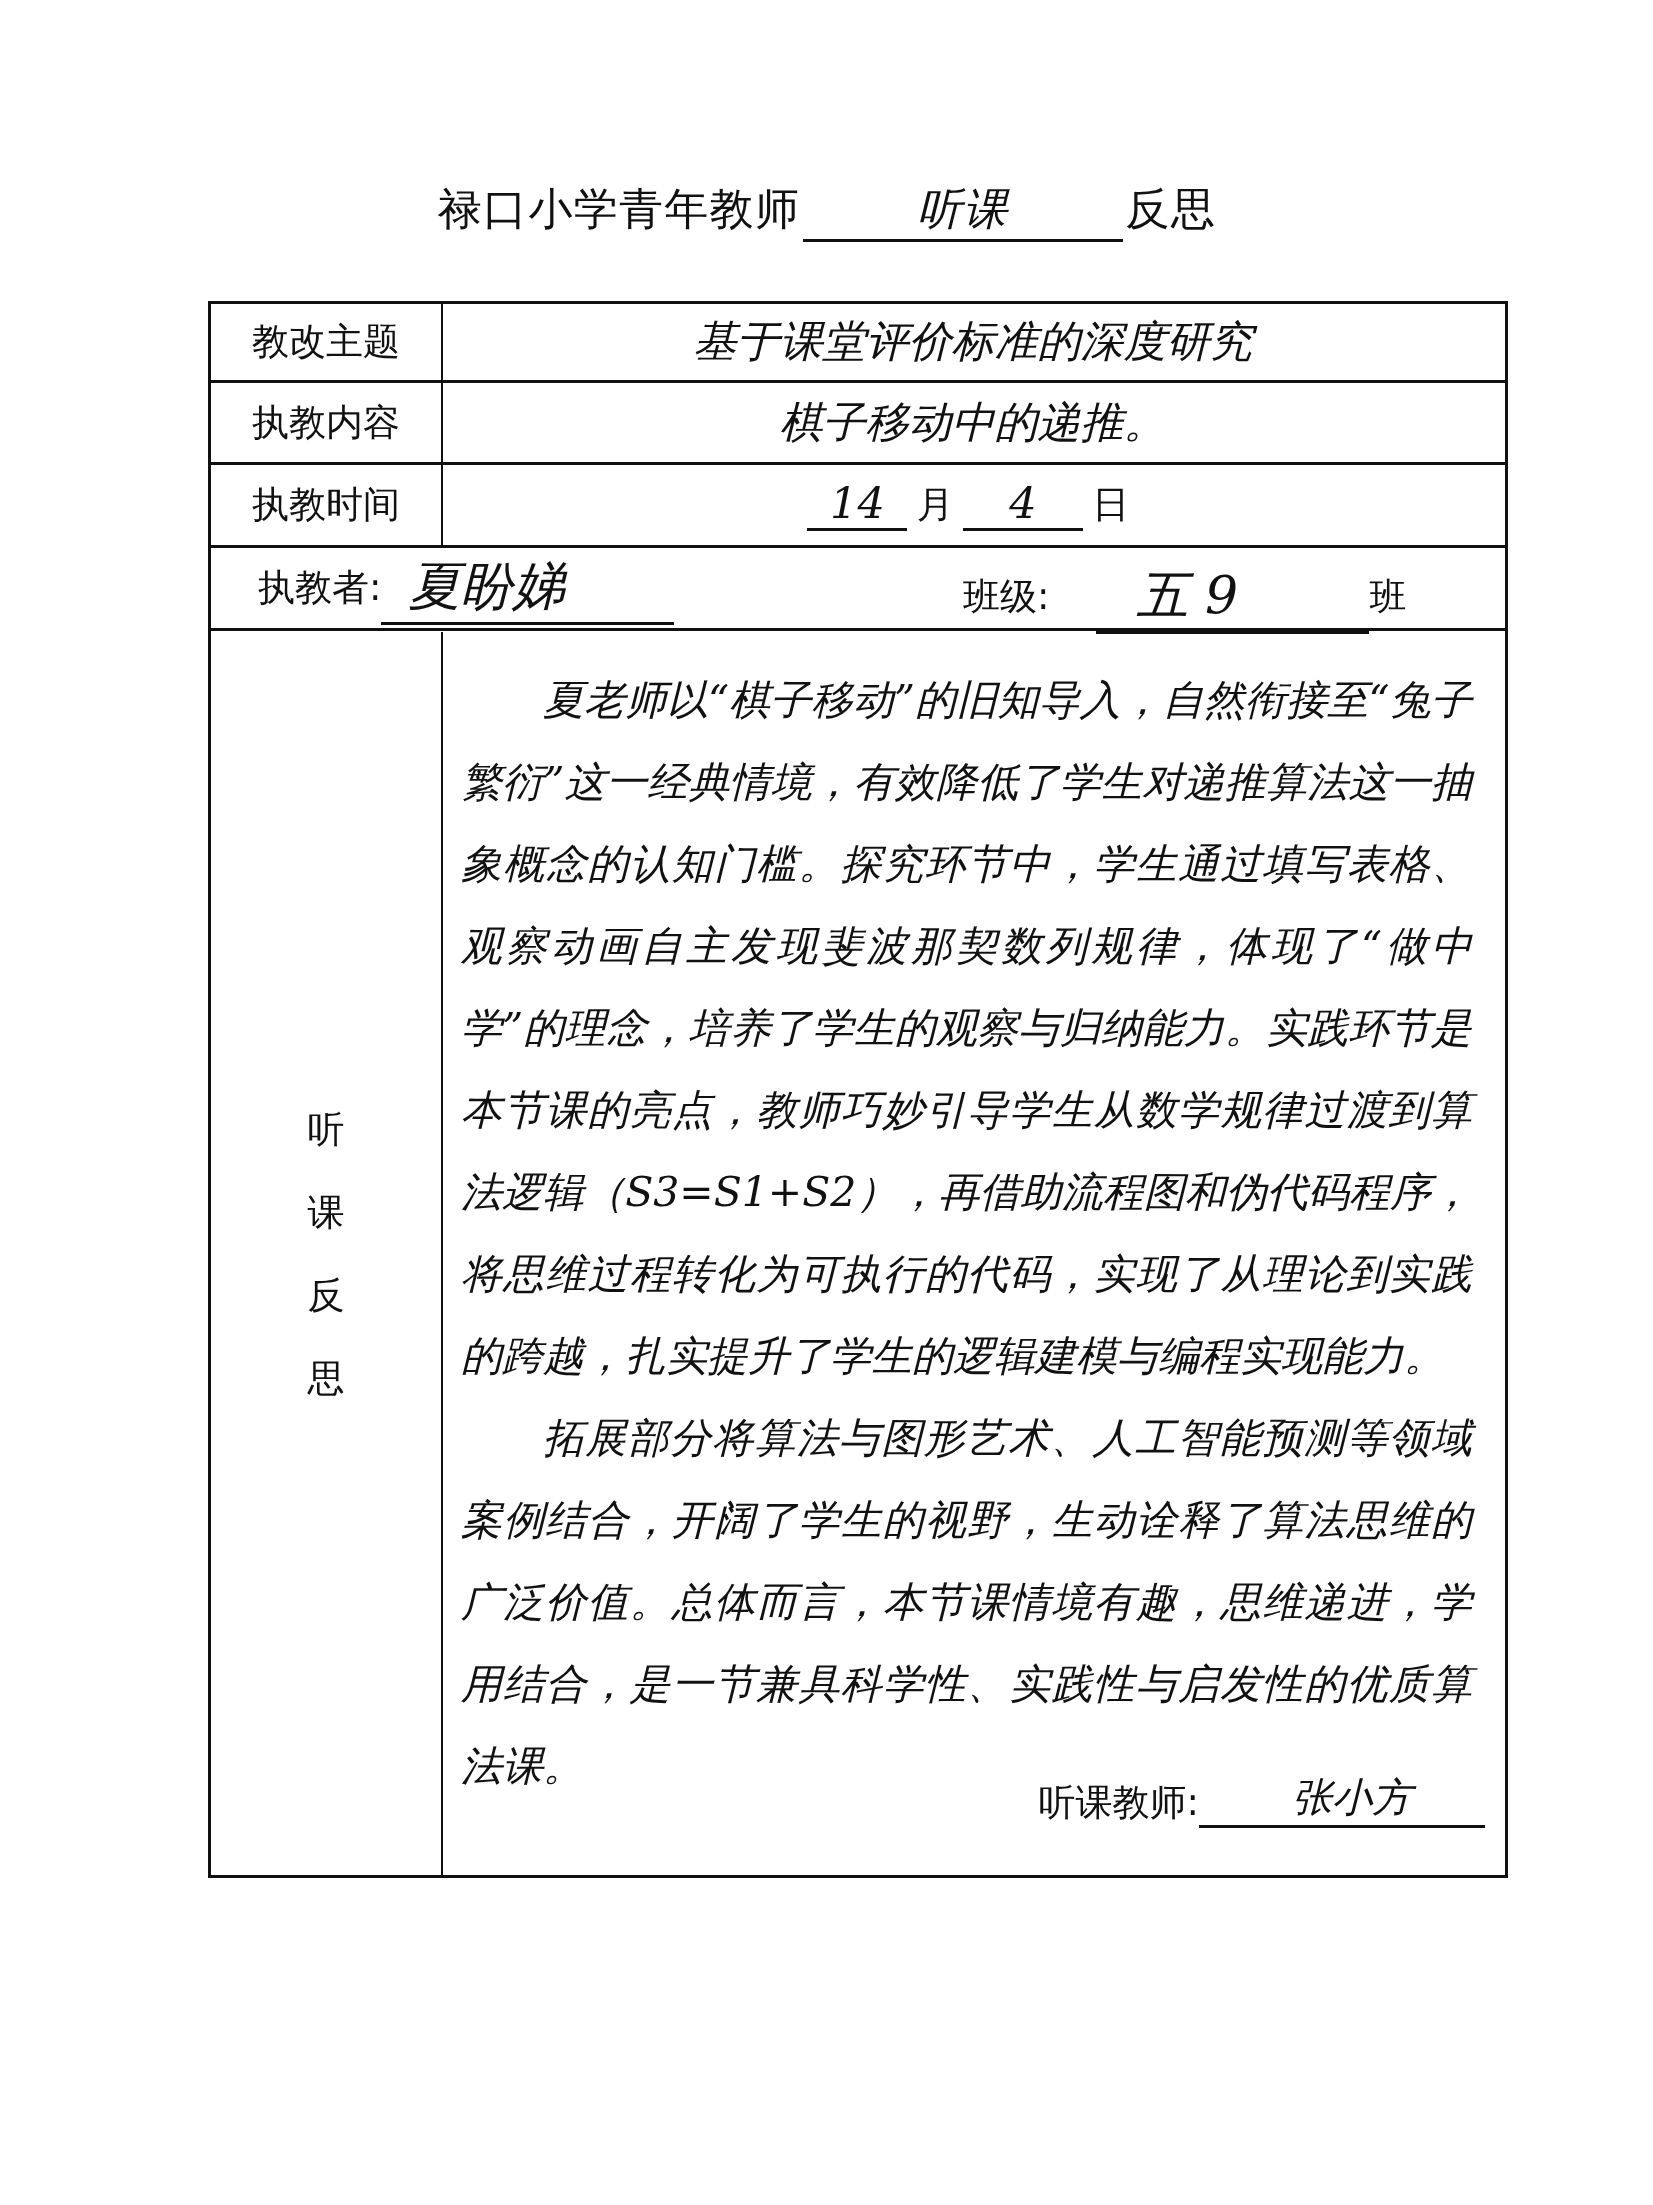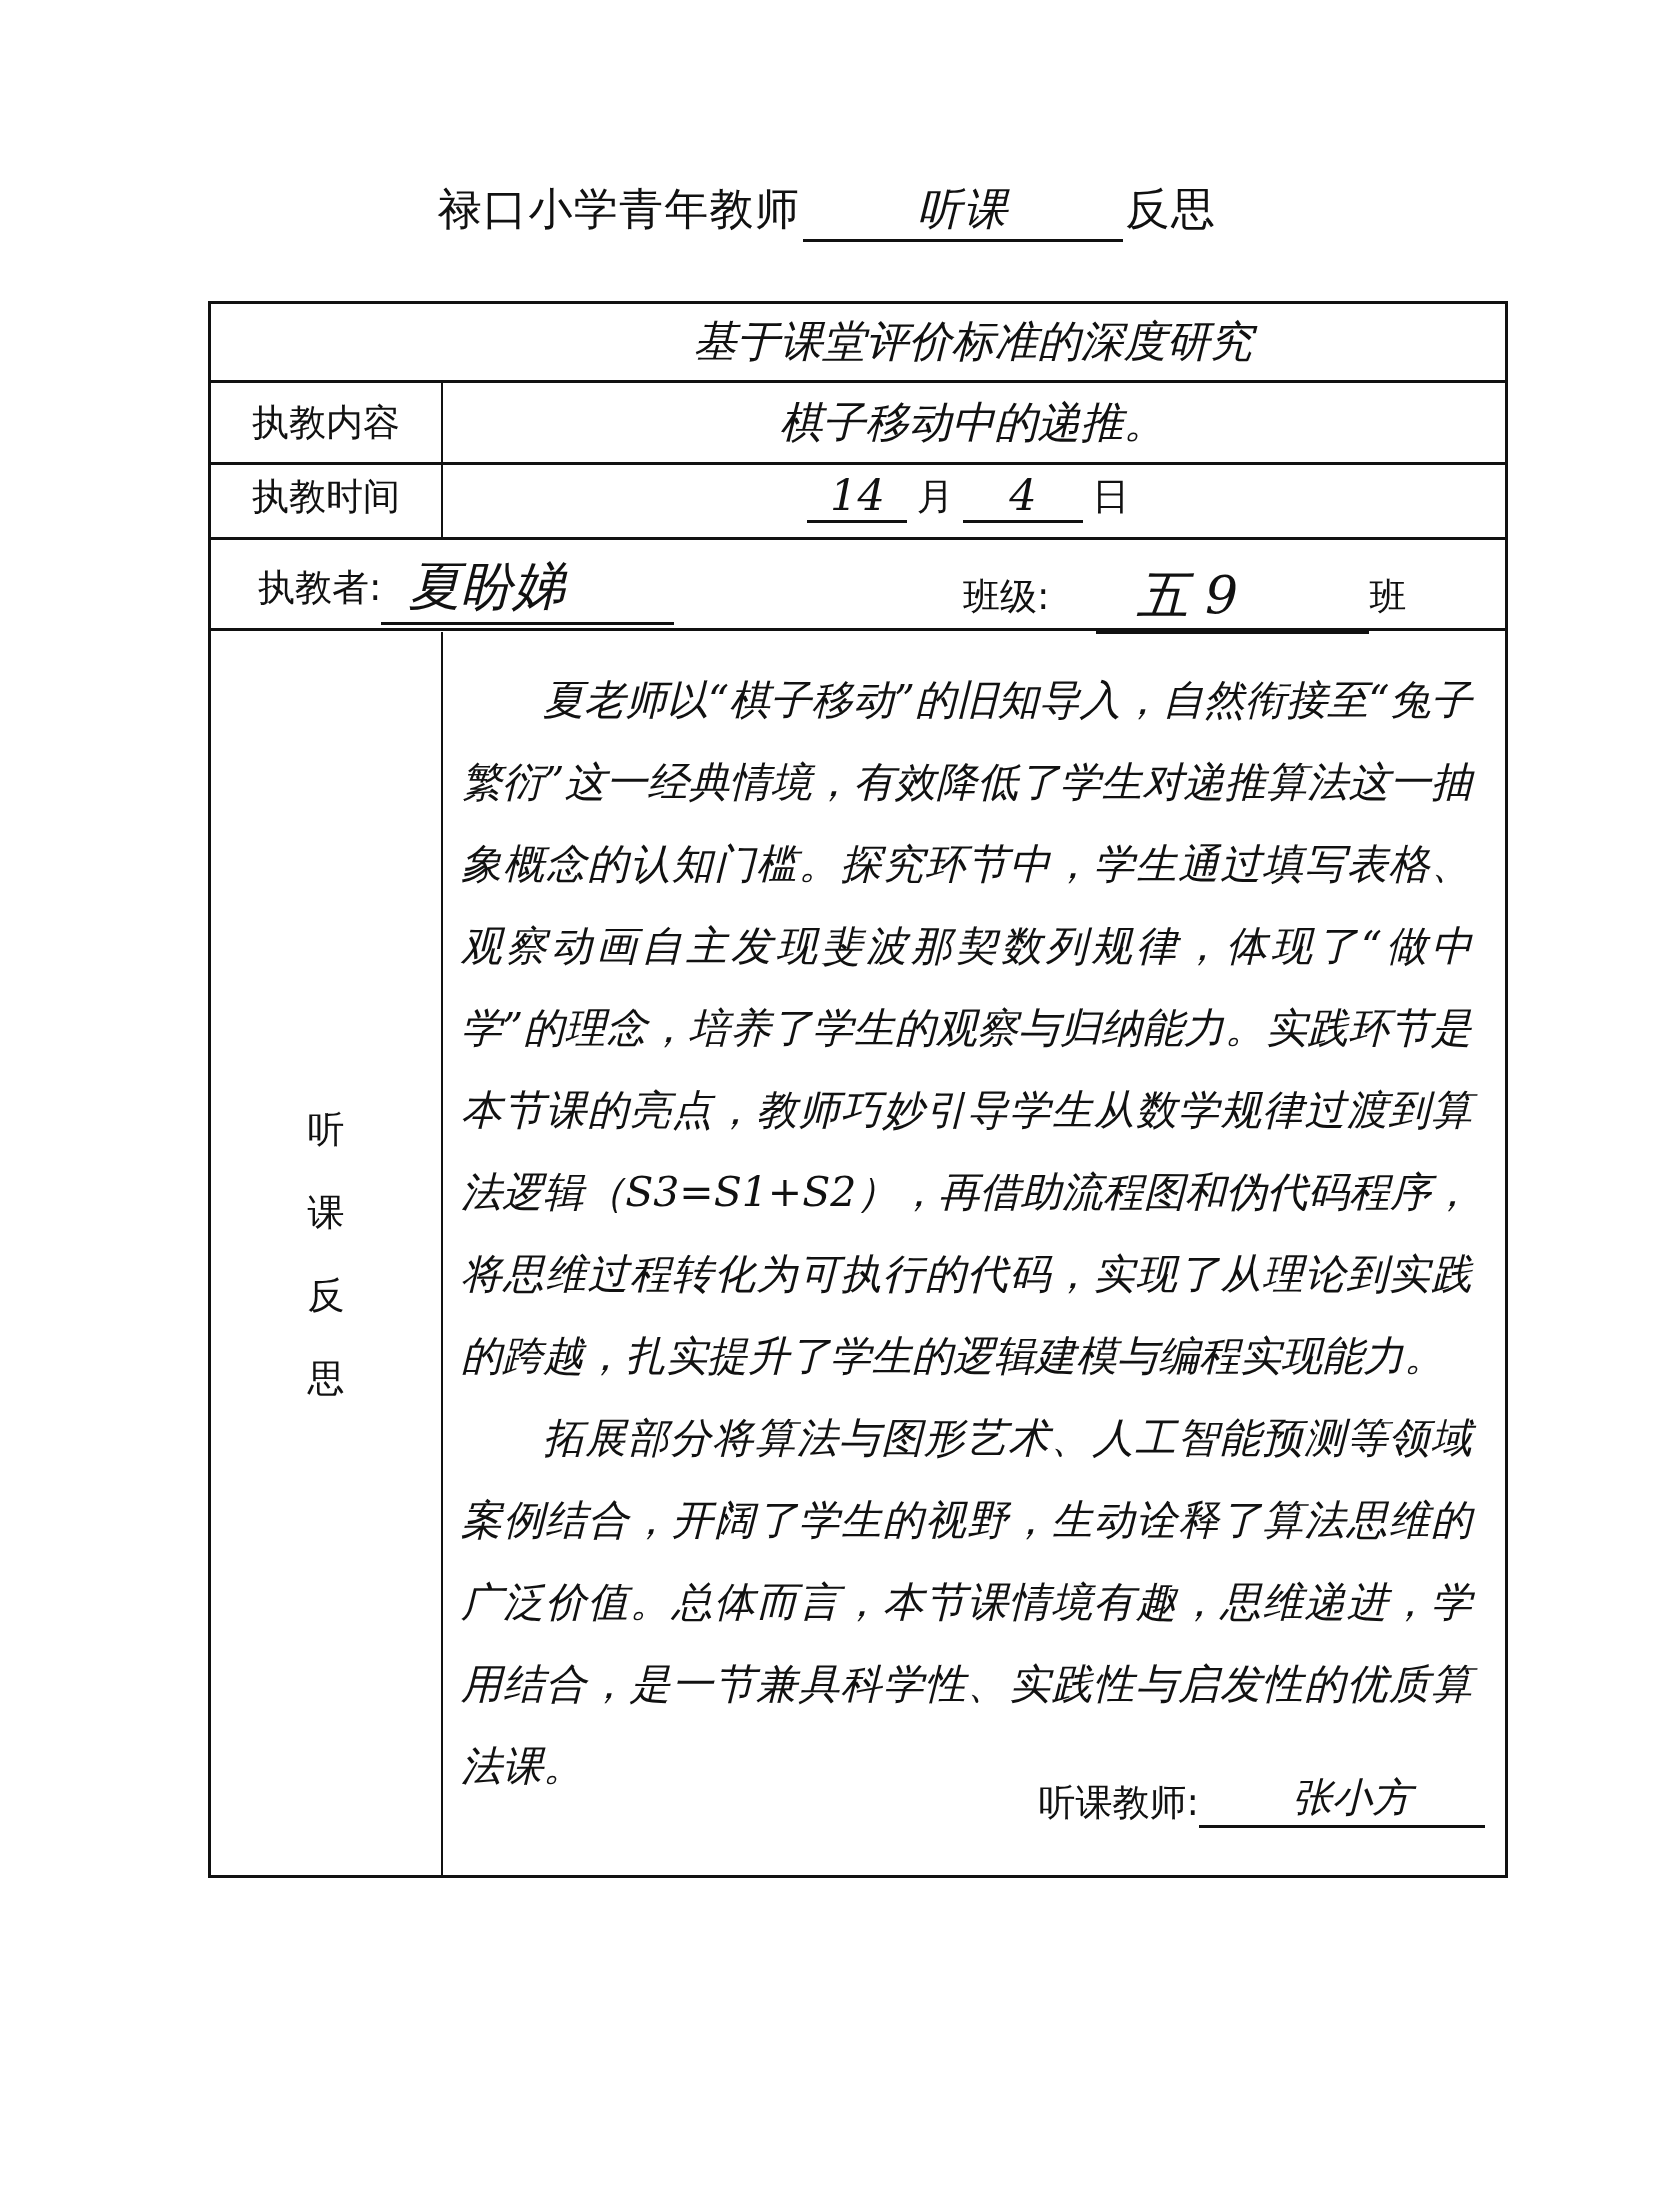--- a/index.html
+++ b/index.html
@@ -12,21 +12,21 @@
   .hw { font-family:"DejaVu Serif", serif; font-style:italic; }
   .form { position:absolute; left:208px; top:301px; width:1300px; height:1577px;
           border:3.3px solid #111; box-sizing:border-box; }
   .row { position:absolute; left:0; width:100%; border-bottom:3.3px solid #111; box-sizing:border-box; }
   .label { position:absolute; left:0; top:0; bottom:0; width:230px; border-right:2px solid #111;
            display:flex; align-items:center; justify-content:center; font-size:37px; }
   .value { position:absolute; left:230px; right:0; top:0; bottom:0; display:flex;
            align-items:center; justify-content:center; font-size:43px; }
   .r1 { top:0; height:79px; }
   .r2 { top:79px; height:82px; }
-  .r3 { top:152px; height:84px; }
+  .r3 { top:160px; height:84px; }
   .r4 { top:244px; height:83px;padding-left:44px; }
   .date .u { display:inline-block; border-bottom:3.3px solid #111; text-align:center; }
   .date .m { width:100px; } .date .d { width:120px; }
   .date .unit { font-style:normal; font-family:"DejaVu Sans", sans-serif; font-size:37px; margin:0 9.3px; }
   .r4 .cell { position:absolute; top:0; bottom:0; display:flex; align-items:center; font-size:37px; }
   .r4 .u { display:inline-block; border-bottom:3.3px solid #111; font-size:52px; }
   .refl { position:absolute; top:328px; left:0; right:0; bottom:0; }
   .refl .label { flex-direction:column; font-size:37px; line-height:83px; }
   .refl .body { position:absolute; left:230px; right:0; top:0; bottom:0; padding:27px 33px 0 20px;
                 font-size:41px; line-height:82px; text-align:justify; }
@@ -38,20 +38,21 @@
 </head>
 <body>
 
 <div class="title">
   <span>禄口小学青年教师</span><span class="blank hw">听课</span><span>反思</span>
 </div>
 
 <div class="form">
 
   <div class="row r1">
+    <div class="label">教改主题</div>
     <div class="value hw">基于课堂评价标准的深度研究</div>
   </div>
 
   <div class="row r2">
     <div class="label">执教内容</div>
     <div class="value hw">棋子移动中的递推。</div>
   </div>
 
   <div class="row r3">
     <div class="label">执教时间</div>

